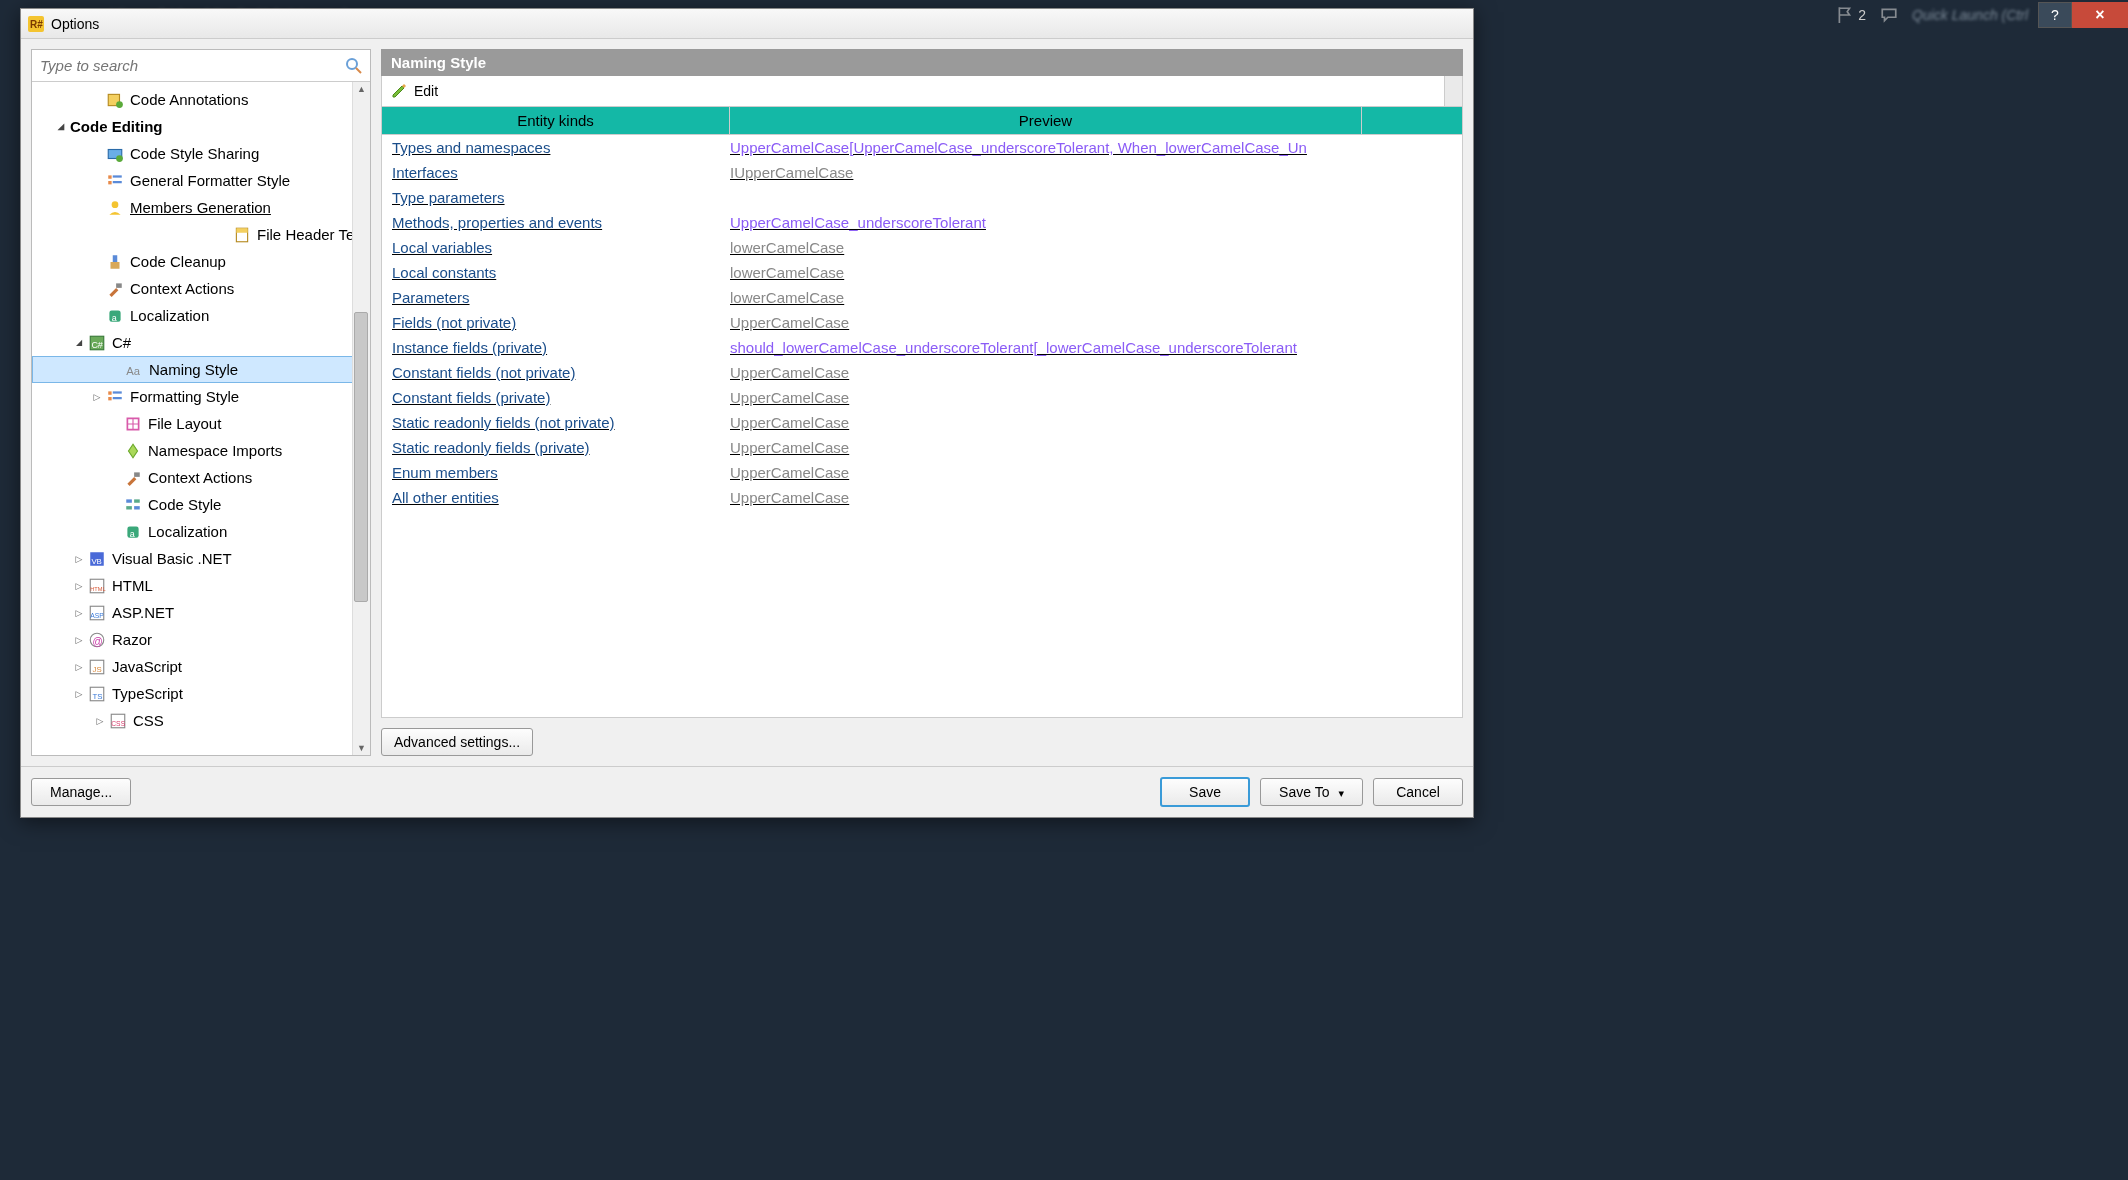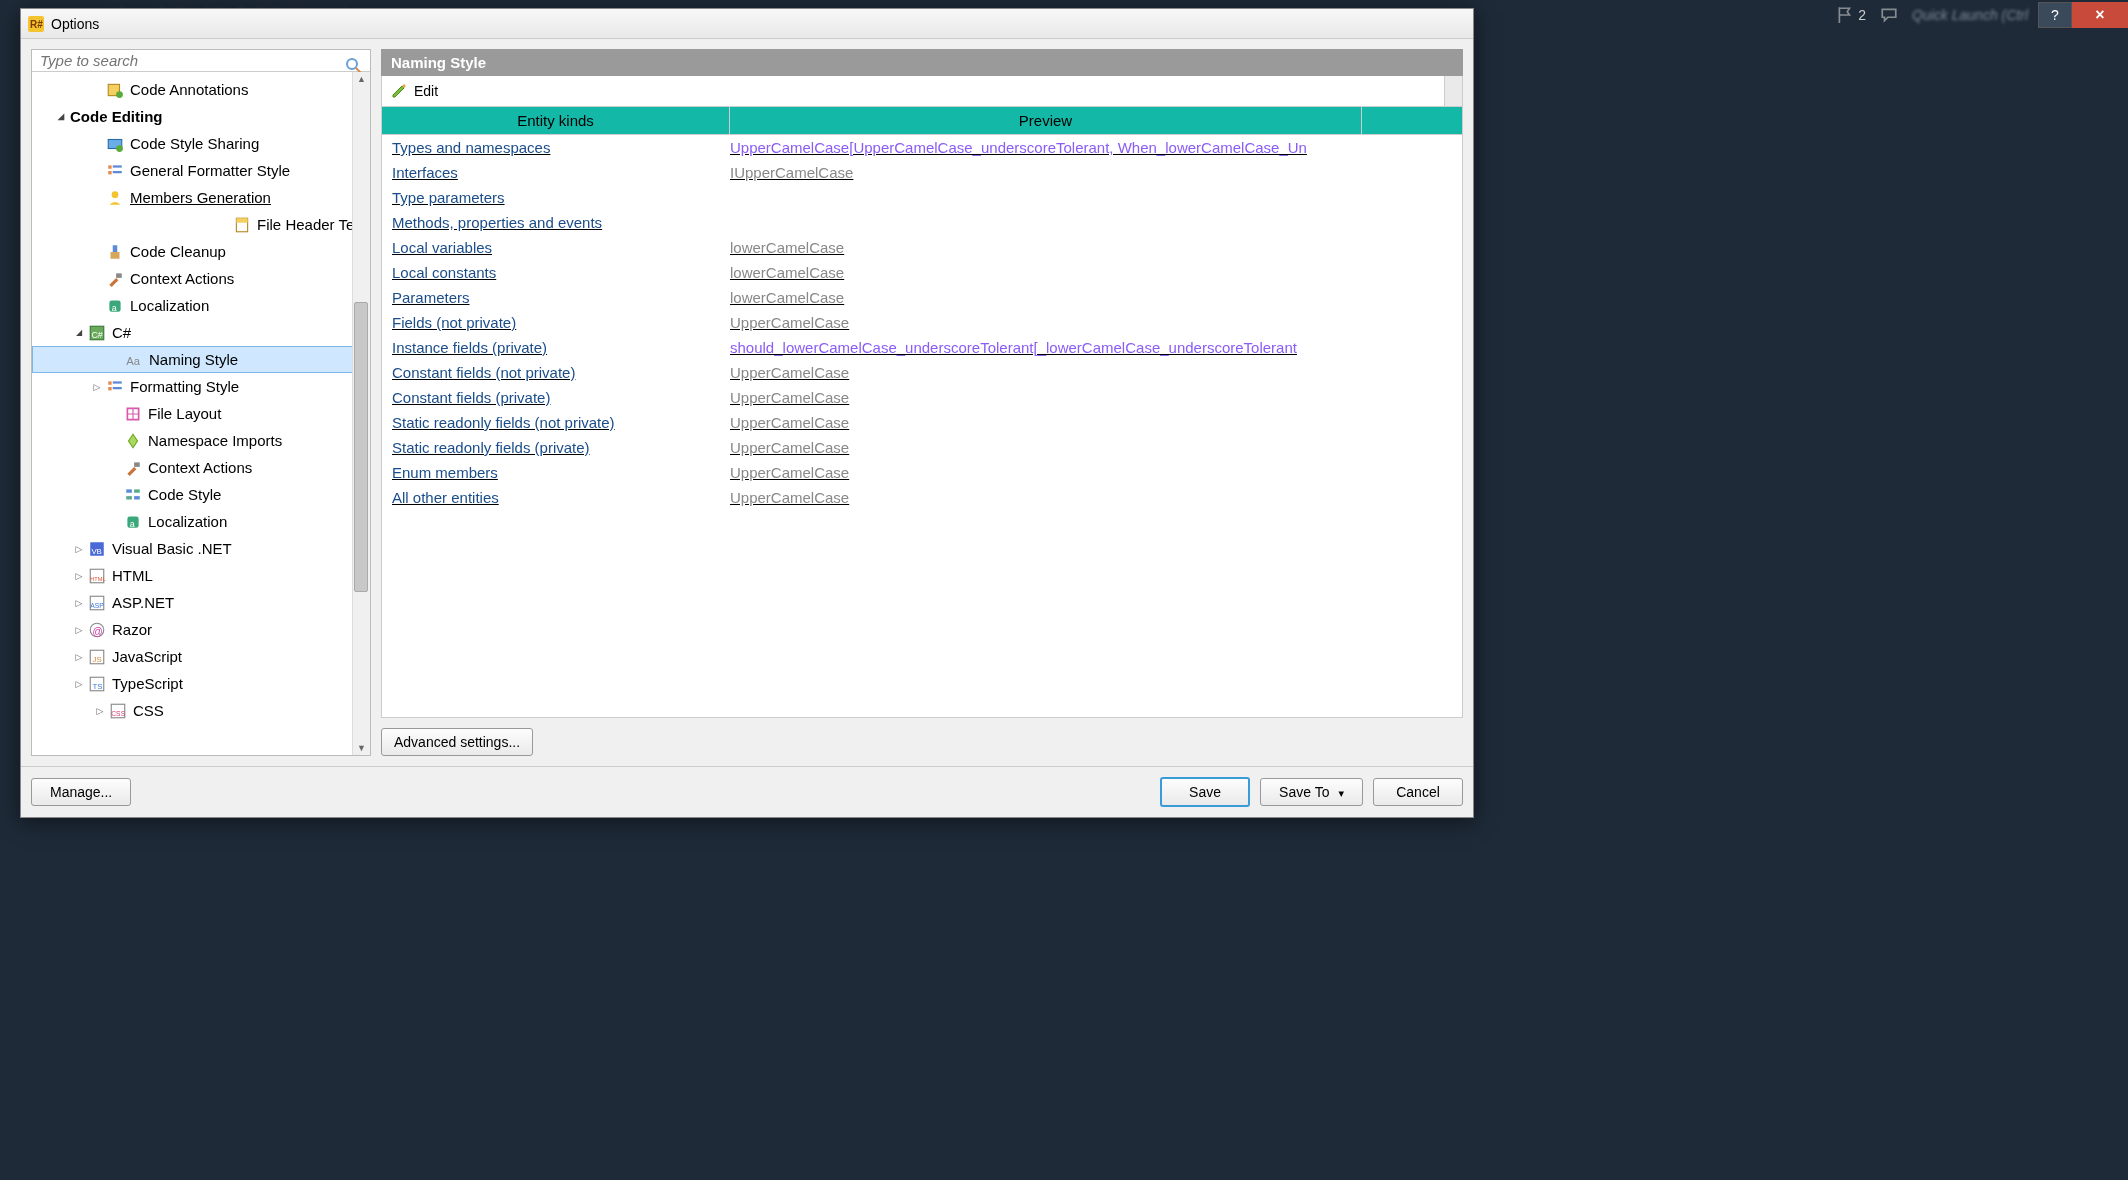--- a/index.html
+++ b/index.html
@@ -62,21 +62,21 @@
   overflow: hidden;
 }
 .left-panel {
   width: 340px;
   display: flex;
   flex-direction: column;
   border: 1px solid #bbb;
   background: #fff;
 }
 .search-input {
-  height: 22px;
+  height: 32px;
   border: none;
   border-bottom: 1px solid #ccc;
   padding: 0 30px 0 8px;
   font-size: 15px;
   color: #888;
   font-style: italic;
   width: 100%;
 }
 .search-wrap { position: relative; }
 .search-ico { position: absolute; right: 6px; top: 6px; width: 20px; height: 20px; }
@@ -549,20 +549,21 @@
             </div>
             <div class="table-row">
               <div class="td1">Interfaces</div>
               <div class="td2 dim">IUpperCamelCase</div>
             </div>
             <div class="table-row">
               <div class="td1">Type parameters</div>
             </div>
             <div class="table-row">
               <div class="td1">Methods, properties and events</div>
+              <div class="td2">UpperCamelCase_underscoreTolerant</div>
             </div>
             <div class="table-row">
               <div class="td1">Local variables</div>
               <div class="td2 dim">lowerCamelCase</div>
             </div>
             <div class="table-row">
               <div class="td1">Local constants</div>
               <div class="td2 dim">lowerCamelCase</div>
             </div>
             <div class="table-row">

